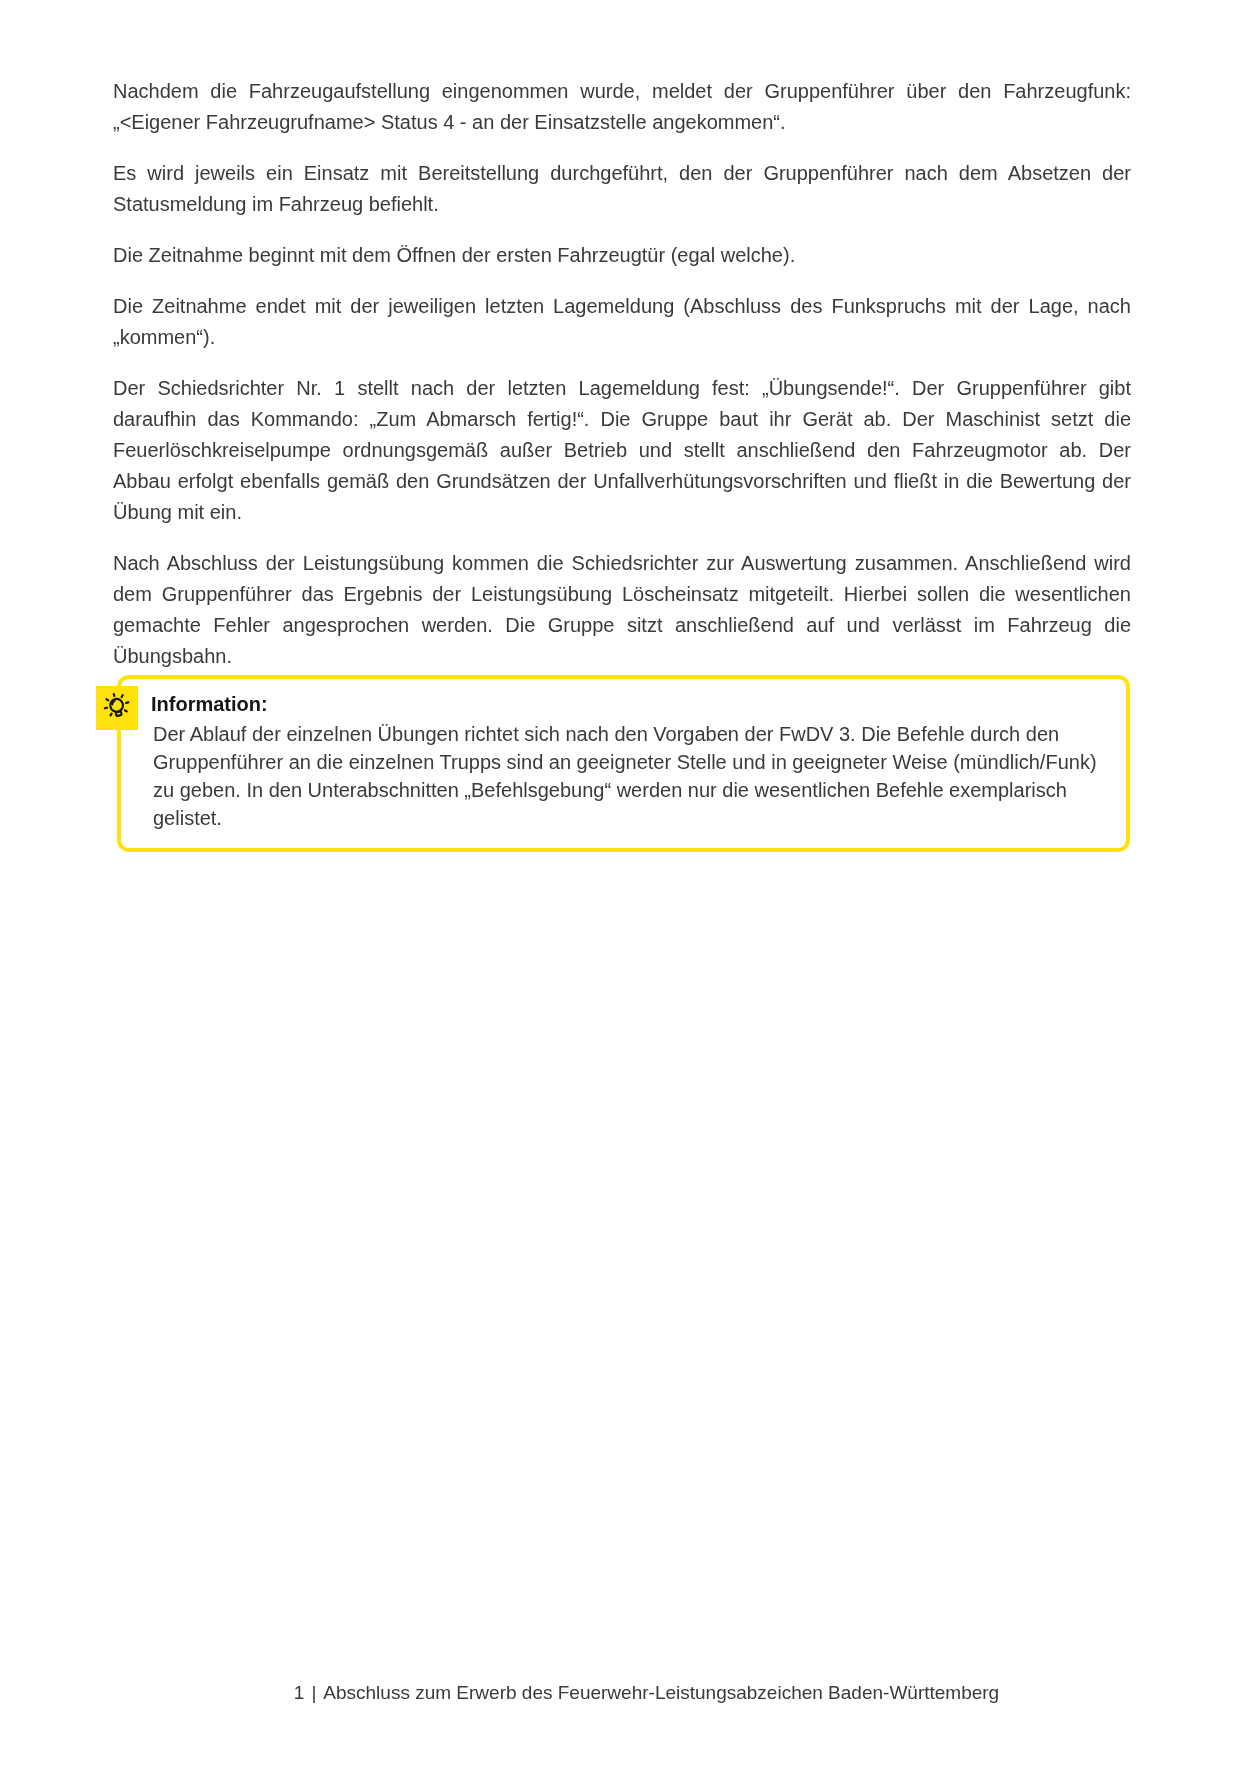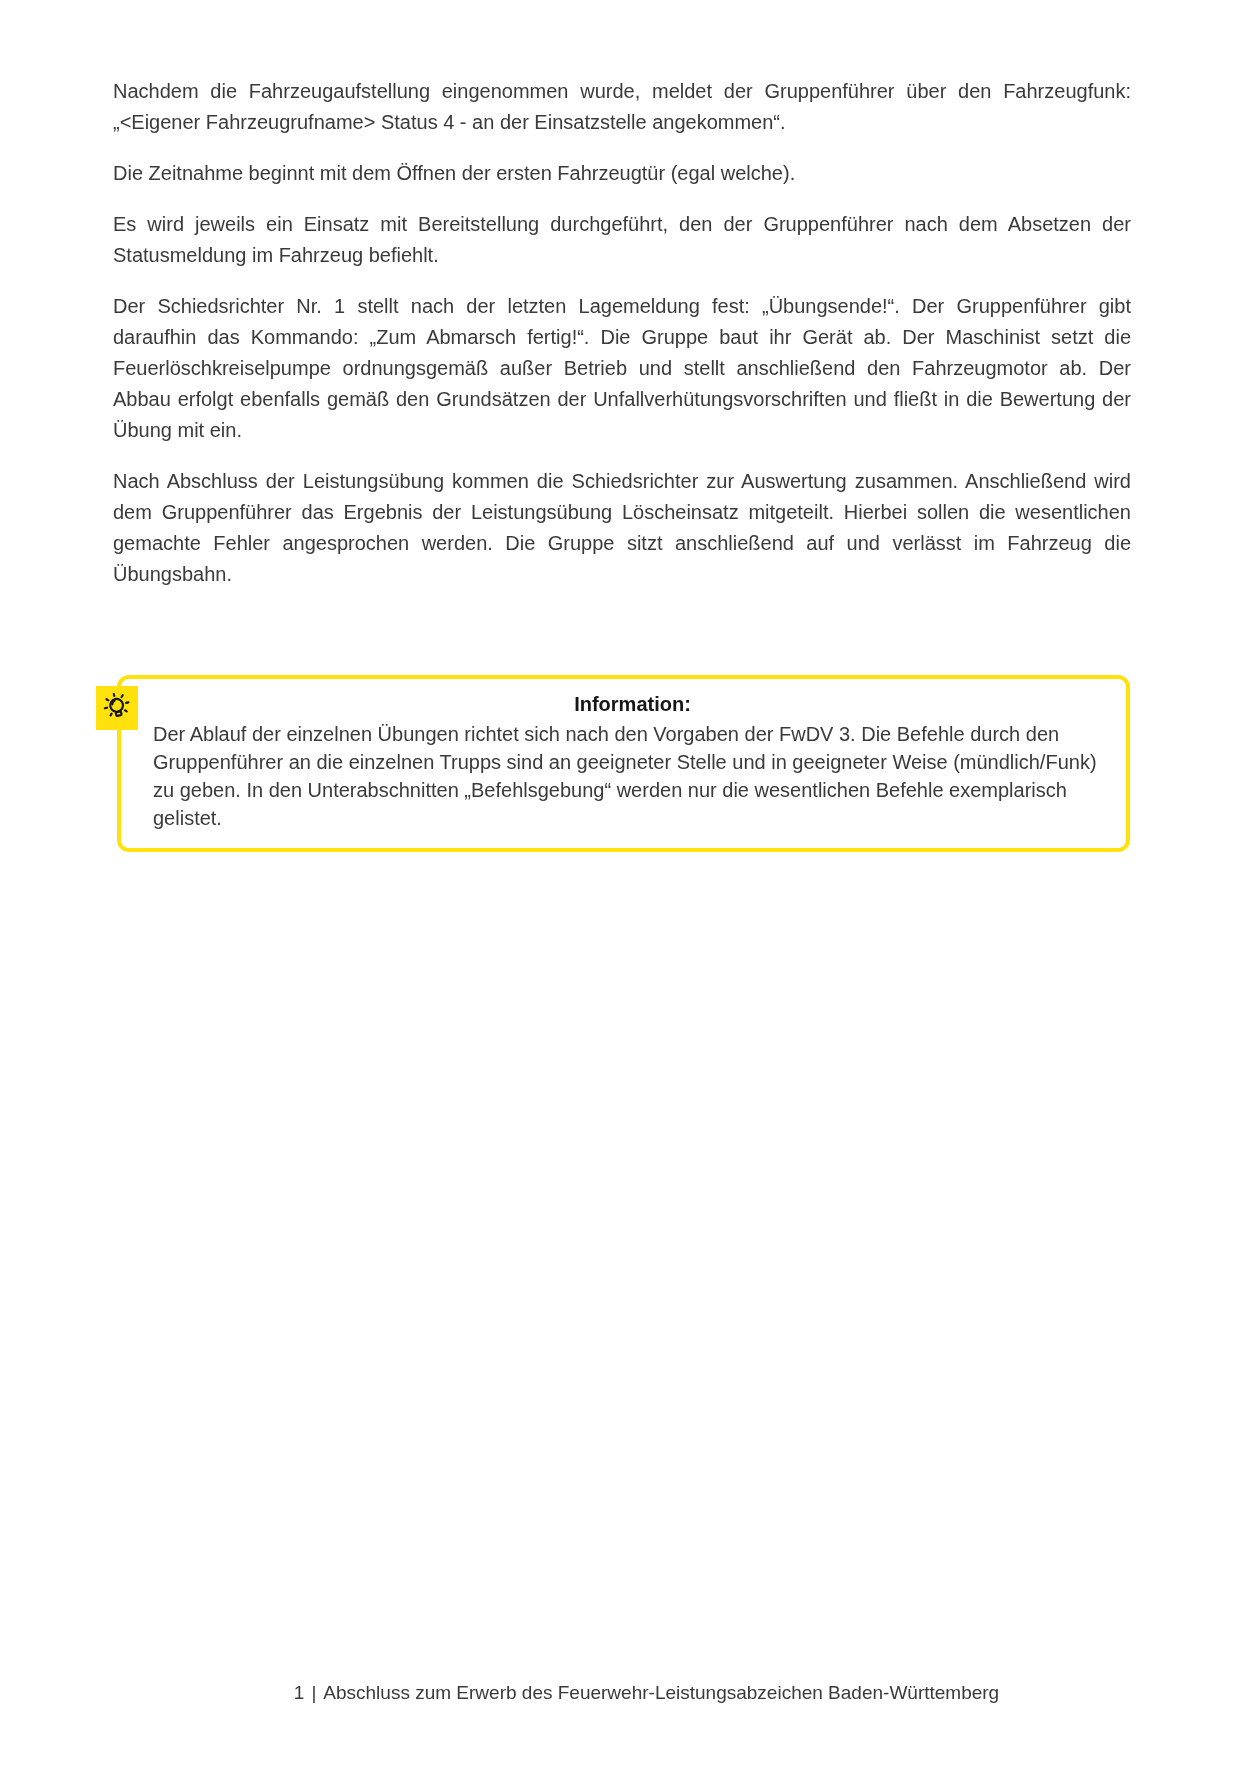--- a/index.html
+++ b/index.html
@@ -34,22 +34,21 @@
     padding: 11px 26px 14px 30px;
     background: #ffffff;
     color: var(--body-text, #3a3a3b);
     font-size: 20px;
     line-height: 28px;
     text-align: left;
   }
   .infobox-title {
     font-weight: bold;
     color: #161615;
-    margin: 0 0 2px 14px;
-    text-align: center;
+    margin: 0 0 2px 0;
   }
   .infobox-icon {
     position: absolute;
     left: -25px;
     top: 7px;
     width: 42px;
     height: 44px;
     background: var(--accent, #ffe10d);
     display: flex;
     align-items: center;
@@ -68,22 +67,23 @@
   .footer .sep { padding: 0 7px; }
 </style>
 </head>
 <body>
 
 <div class="page">
 
   <main class="content">
 
   <p class="para">Nachdem die Fahrzeugaufstellung eingenommen wurde, meldet der Gruppenführer über den Fahrzeug­funk: „&lt;Eigener Fahrzeugrufname&gt; Status 4 - an der Einsatzstelle angekommen“.</p>
+      <p class="para">Es wird jeweils ein Einsatz mit Bereitstellung durchgeführt, den der Gruppenführer nach dem Absetzen der Statusmeldung im Fahrzeug befiehlt.</p>
       <p class="para">Die Zeitnahme beginnt mit dem Öffnen der ersten Fahrzeugtür (egal welche).</p>
-      <p class="para">Es wird jeweils ein Einsatz mit Bereitstellung durchgeführt, den der Gruppenführer nach dem Absetzen der Statusmeldung im Fahrzeug befiehlt.</p>
+      <p class="para">Die Zeitnahme endet mit der jeweiligen letzten Lagemeldung (Abschluss des Funkspruchs mit der Lage, nach „kommen“).</p>
       <p class="para">Der Schiedsrichter Nr. 1 stellt nach der letzten Lagemeldung fest: „Übungsende!“. Der Gruppenführer gibt daraufhin das Kommando: „Zum Abmarsch fertig!“. Die Gruppe baut ihr Gerät ab. Der Maschinist setzt die Feuerlöschkreiselpumpe ordnungsgemäß außer Betrieb und stellt anschließend den Fahrzeugmotor ab. Der Abbau erfolgt ebenfalls gemäß den Grundsätzen der Unfallverhütungsvorschriften und fließt in die Bewertung der Übung mit ein.</p>
       <p class="para">Nach Abschluss der Leistungsübung kommen die Schiedsrichter zur Auswertung zusammen. Anschlie­ßend wird dem Gruppenführer das Ergebnis der Leistungsübung Löscheinsatz mitgeteilt. Hierbei sollen die wesentlichen gemachte Fehler angesprochen werden. Die Gruppe sitzt anschließend auf und verlässt im Fahrzeug die Übungsbahn.</p>
     </main>
 
   <aside class="infobox">
     <span class="infobox-icon">
       <svg viewBox="0 0 28 28" aria-hidden="true">
         <g fill="none" stroke="#161615" stroke-width="1.9" stroke-linecap="round" transform="rotate(-14 14 13)">
           <circle cx="14" cy="11.6" r="5.6"></circle>
           <path d="M10.6 9.9 a3.4 3.4 0 0 1 2.6 -2.6"></path>

